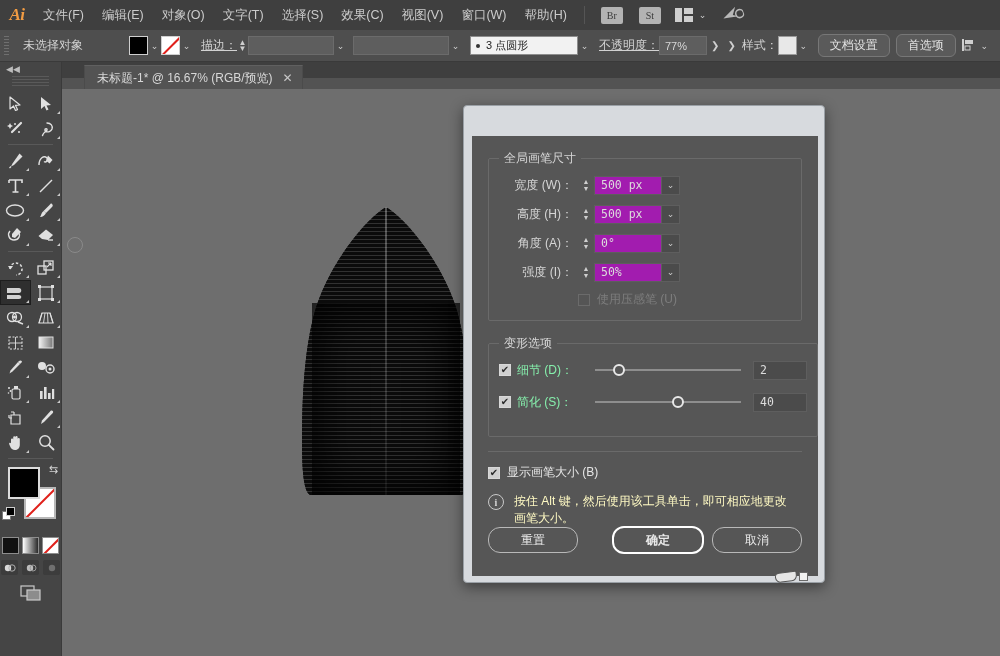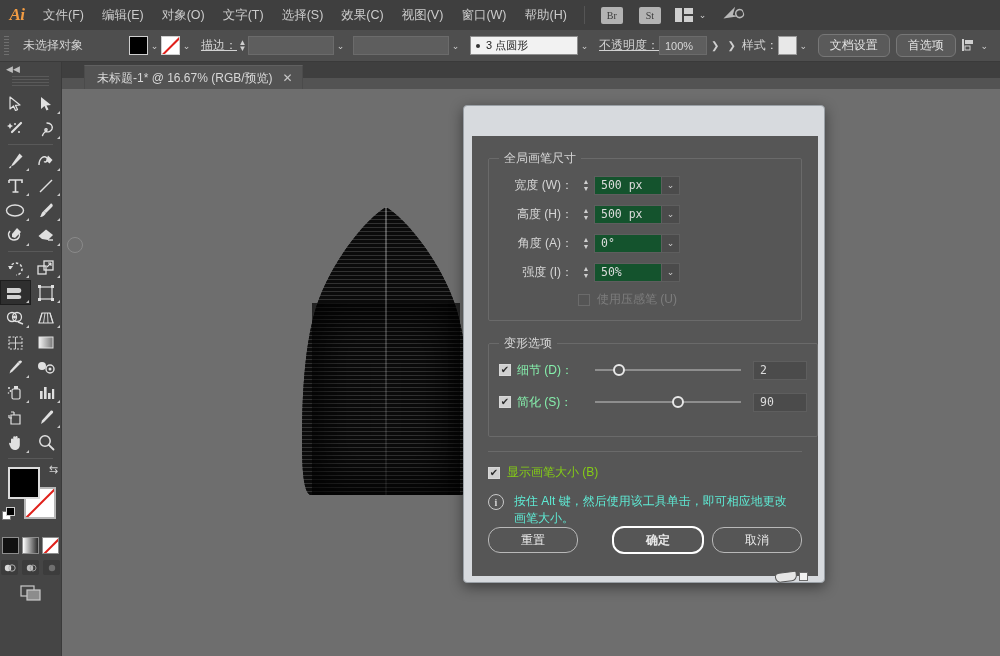--- a/index.html
+++ b/index.html
@@ -435,21 +435,21 @@
   .spin {
     width: 12px; height: 19px;
     display:flex; flex-direction:column;
     align-items:center; justify-content:center;
     color:#cfcfcf; font-size: 7px;
     line-height: 7px;
     margin-right: 2px;
   }
   .numbox {
     width: 68px; height: 19px;
-    background: #14532d;
+    background: #a21caf;
     border: 1px solid #5e5e5e;
     box-sizing: border-box;
     color: #dcdcdc;
     font-size: 11.5px;
     display:flex; align-items:center;
     padding-left: 6px;
     font-family: "DejaVu Sans Mono", monospace;
   }
   .dropbtn {
     width: 18px; height: 19px;
@@ -472,21 +472,21 @@
     border: 1px solid #7c7c7c;
     box-sizing:border-box;
     margin-right: 7px;
     display:flex; align-items:center; justify-content:center;
     font-size: 10px; color: #e6e6e6;
     line-height: 1;
     flex: none;
   }
   .chk.checked { background:#cfcfcf; color:#2a2a2a; border-color:#d8d8d8; }
   .chk.dim { border-color:#6b6b6b; background:#555; }
-  .chk-label { color:#84cc16; font-size:12px; white-space:nowrap; }
+  .chk-label { color:#e5e5e5; font-size:12px; white-space:nowrap; }
   .chk-label.dim { color:#7d7d7d; }
 
   .slider-row {
     display:flex; align-items:center;
     margin-bottom: 12px;
     height: 20px;
   }
   .slider-row .chk { margin-right: 6px; }
   .slider-row .sl-label {
     width: 78px;
@@ -537,21 +537,21 @@
     color: #d8d8d8;
     font-size: 10px;
     display:flex; align-items:center; justify-content:center;
     flex: none;
     margin-right: 10px;
     margin-top: 1px;
     font-family: "Liberation Serif", serif;
     font-weight: bold;
   }
   .info-text {
-    color: #5eead4;
+    color: #fef9c3;
     font-size: 12px;
     line-height: 17px;
   }
 
   .btn-row {
     position:absolute;
     left: 16px; bottom: 22px;
     width: 314px;
     display:flex;
     align-items:center;
@@ -644,21 +644,21 @@
   <div class="cb-field wide2" style="margin-left:6px;"></div>
   <div class="mini-caret">⌄</div>
 
   <div class="cb-field light" style="margin-left:8px;">
     <span class="dot-round"></span>
     <span>3 点圆形</span>
   </div>
   <div class="mini-caret">⌄</div>
 
   <div class="cb-label cb-label-u" style="margin-left:8px;">不透明度：</div>
-  <div class="cb-field opacity">100%</div>
+  <div class="cb-field opacity">77%</div>
   <div class="arrow-right">❯</div>
 
   <div class="arrow-right">❯</div>
   <div class="cb-label" style="margin-left:2px;">样式：</div>
   <div class="swatch-white"></div>
   <div class="mini-caret">⌄</div>
 
   <div class="cb-btn" style="margin-left:8px;">文档设置</div>
   <div class="cb-btn" style="margin-left:6px;">首选项</div>
 
@@ -1031,21 +1031,21 @@
         <div class="valbox">2</div>
       </div>
 
       <div class="slider-row">
         <div class="chk checked">✔</div>
         <div class="sl-label">简化 (S)：</div>
         <div class="track">
           <div class="line"></div>
           <div class="knob" style="left:53%;"></div>
         </div>
-        <div class="valbox">90</div>
+        <div class="valbox">40</div>
       </div>
     </fieldset>
 
     <div class="divider"></div>
 
     <div class="chk-row" style="padding-left:0;">
       <div class="chk checked">✔</div>
       <div class="chk-label">显示画笔大小 (B)</div>
     </div>
 

